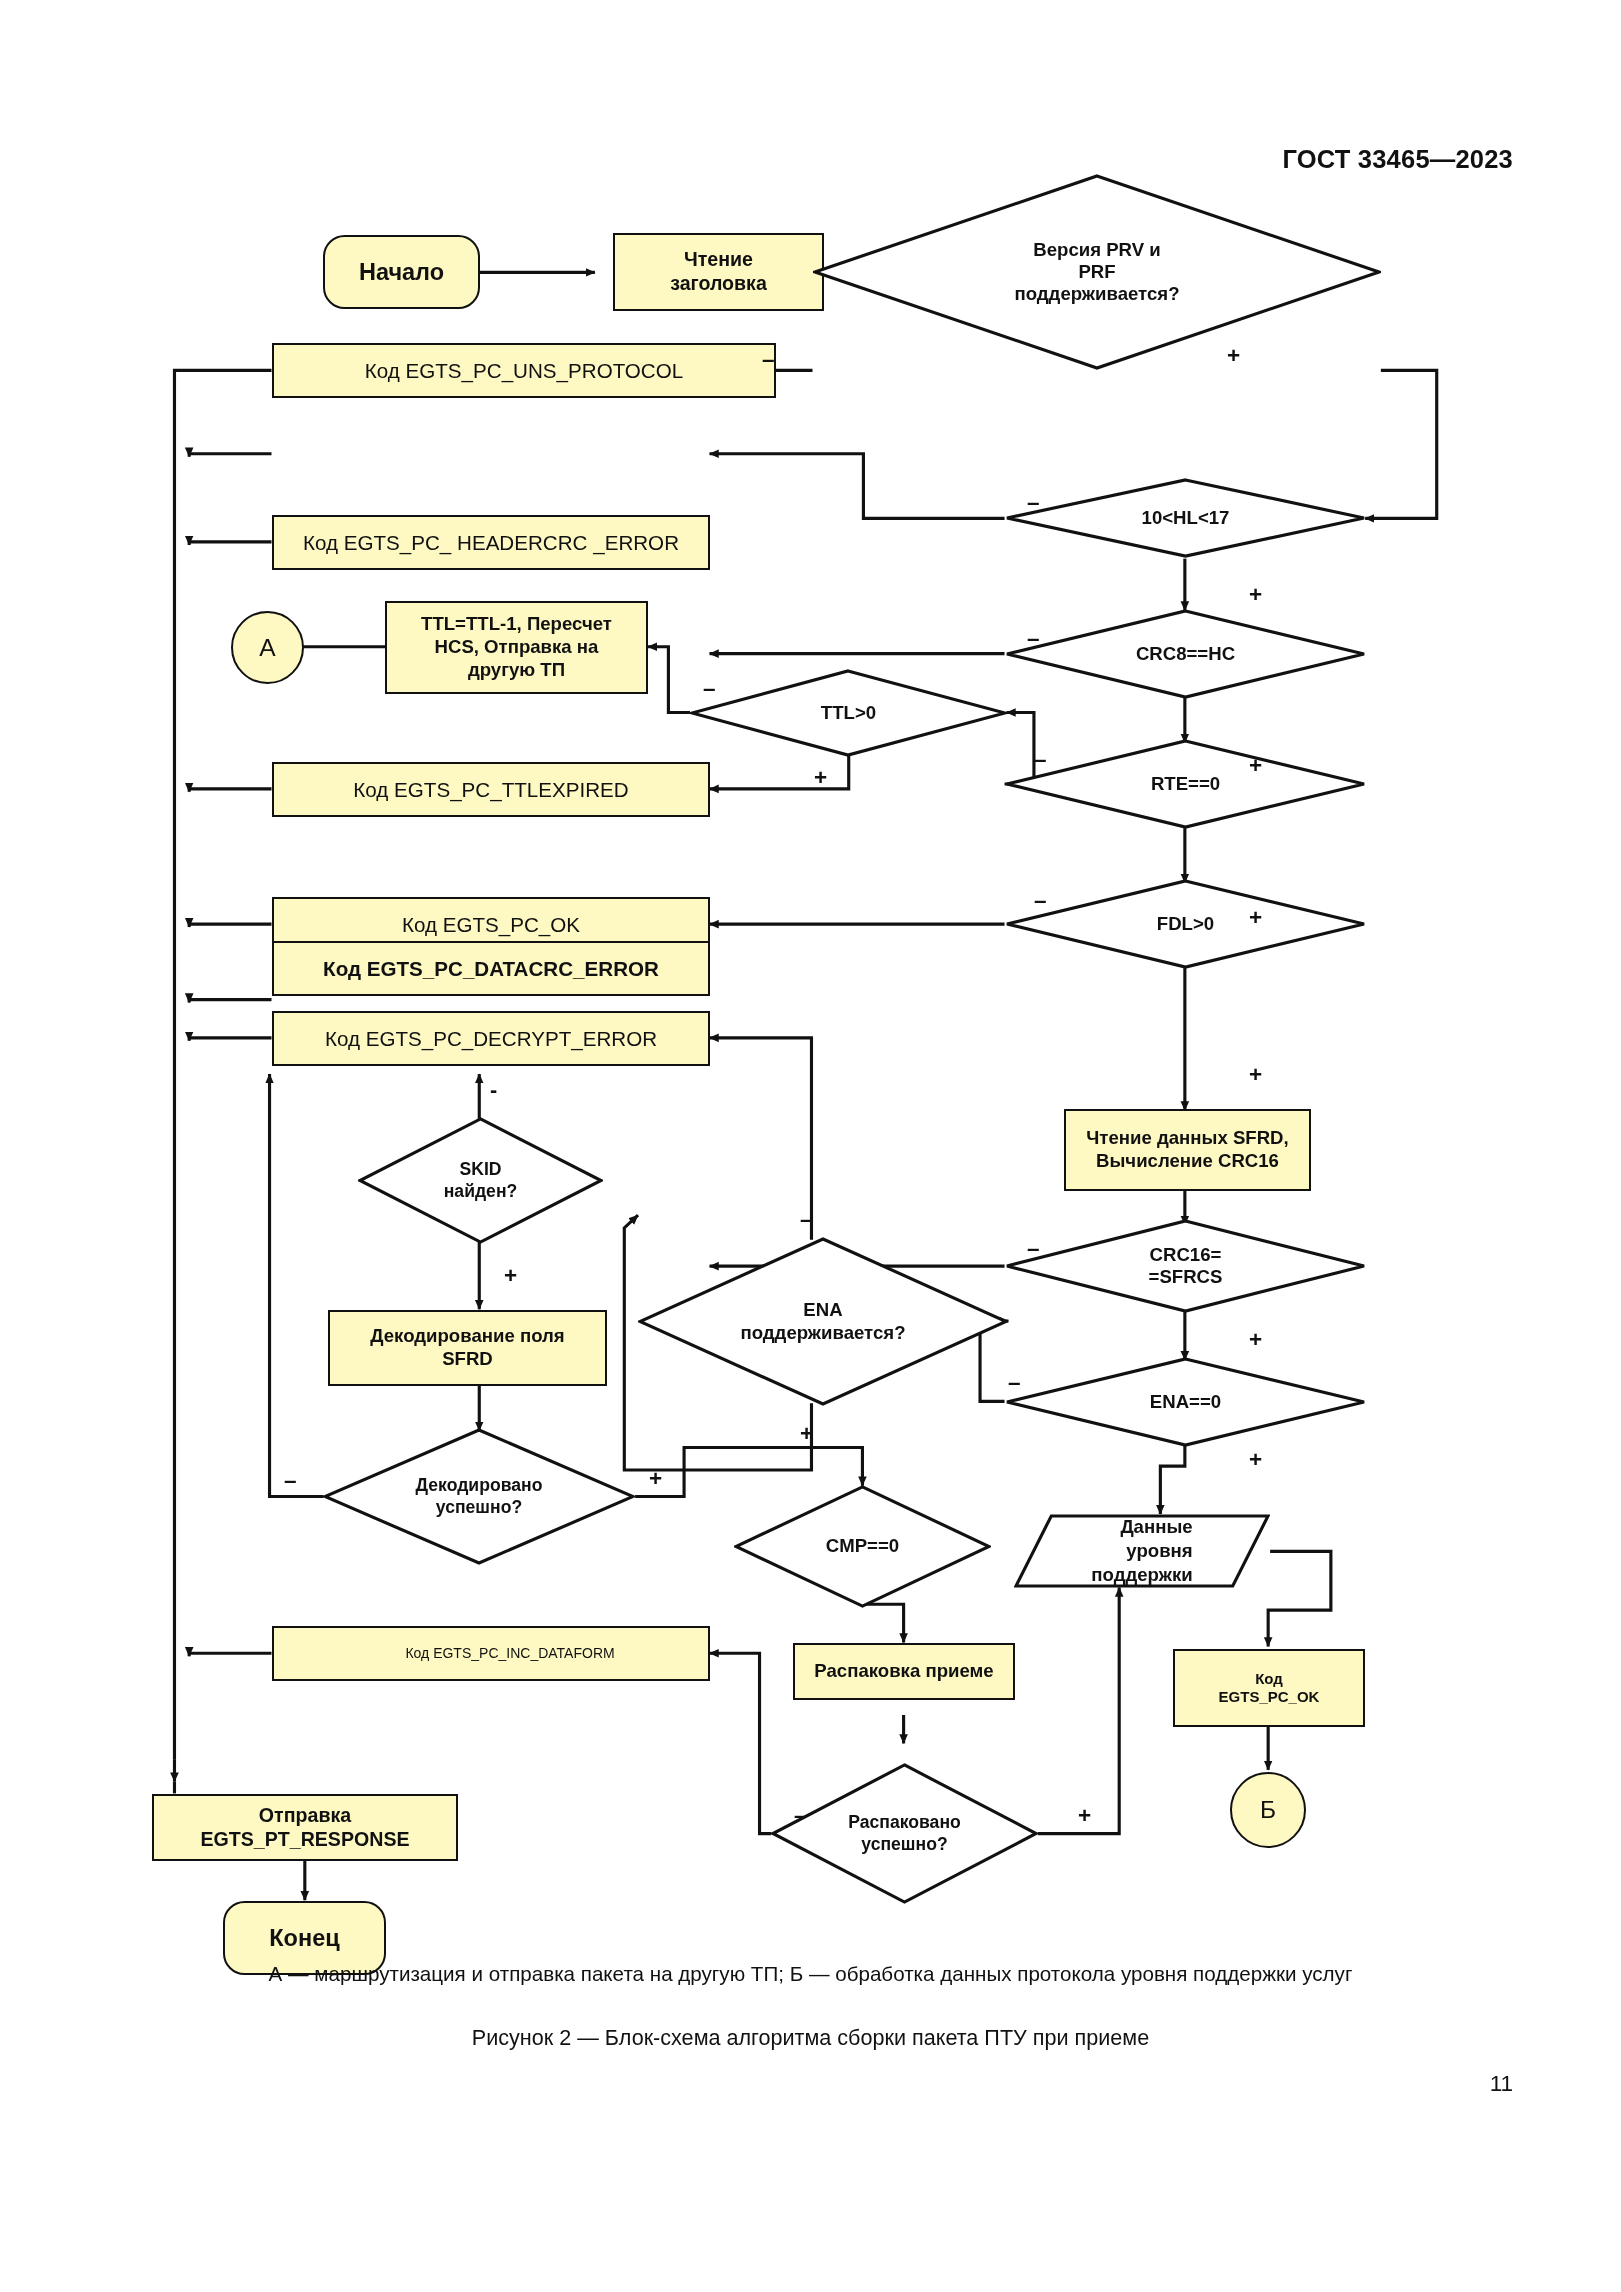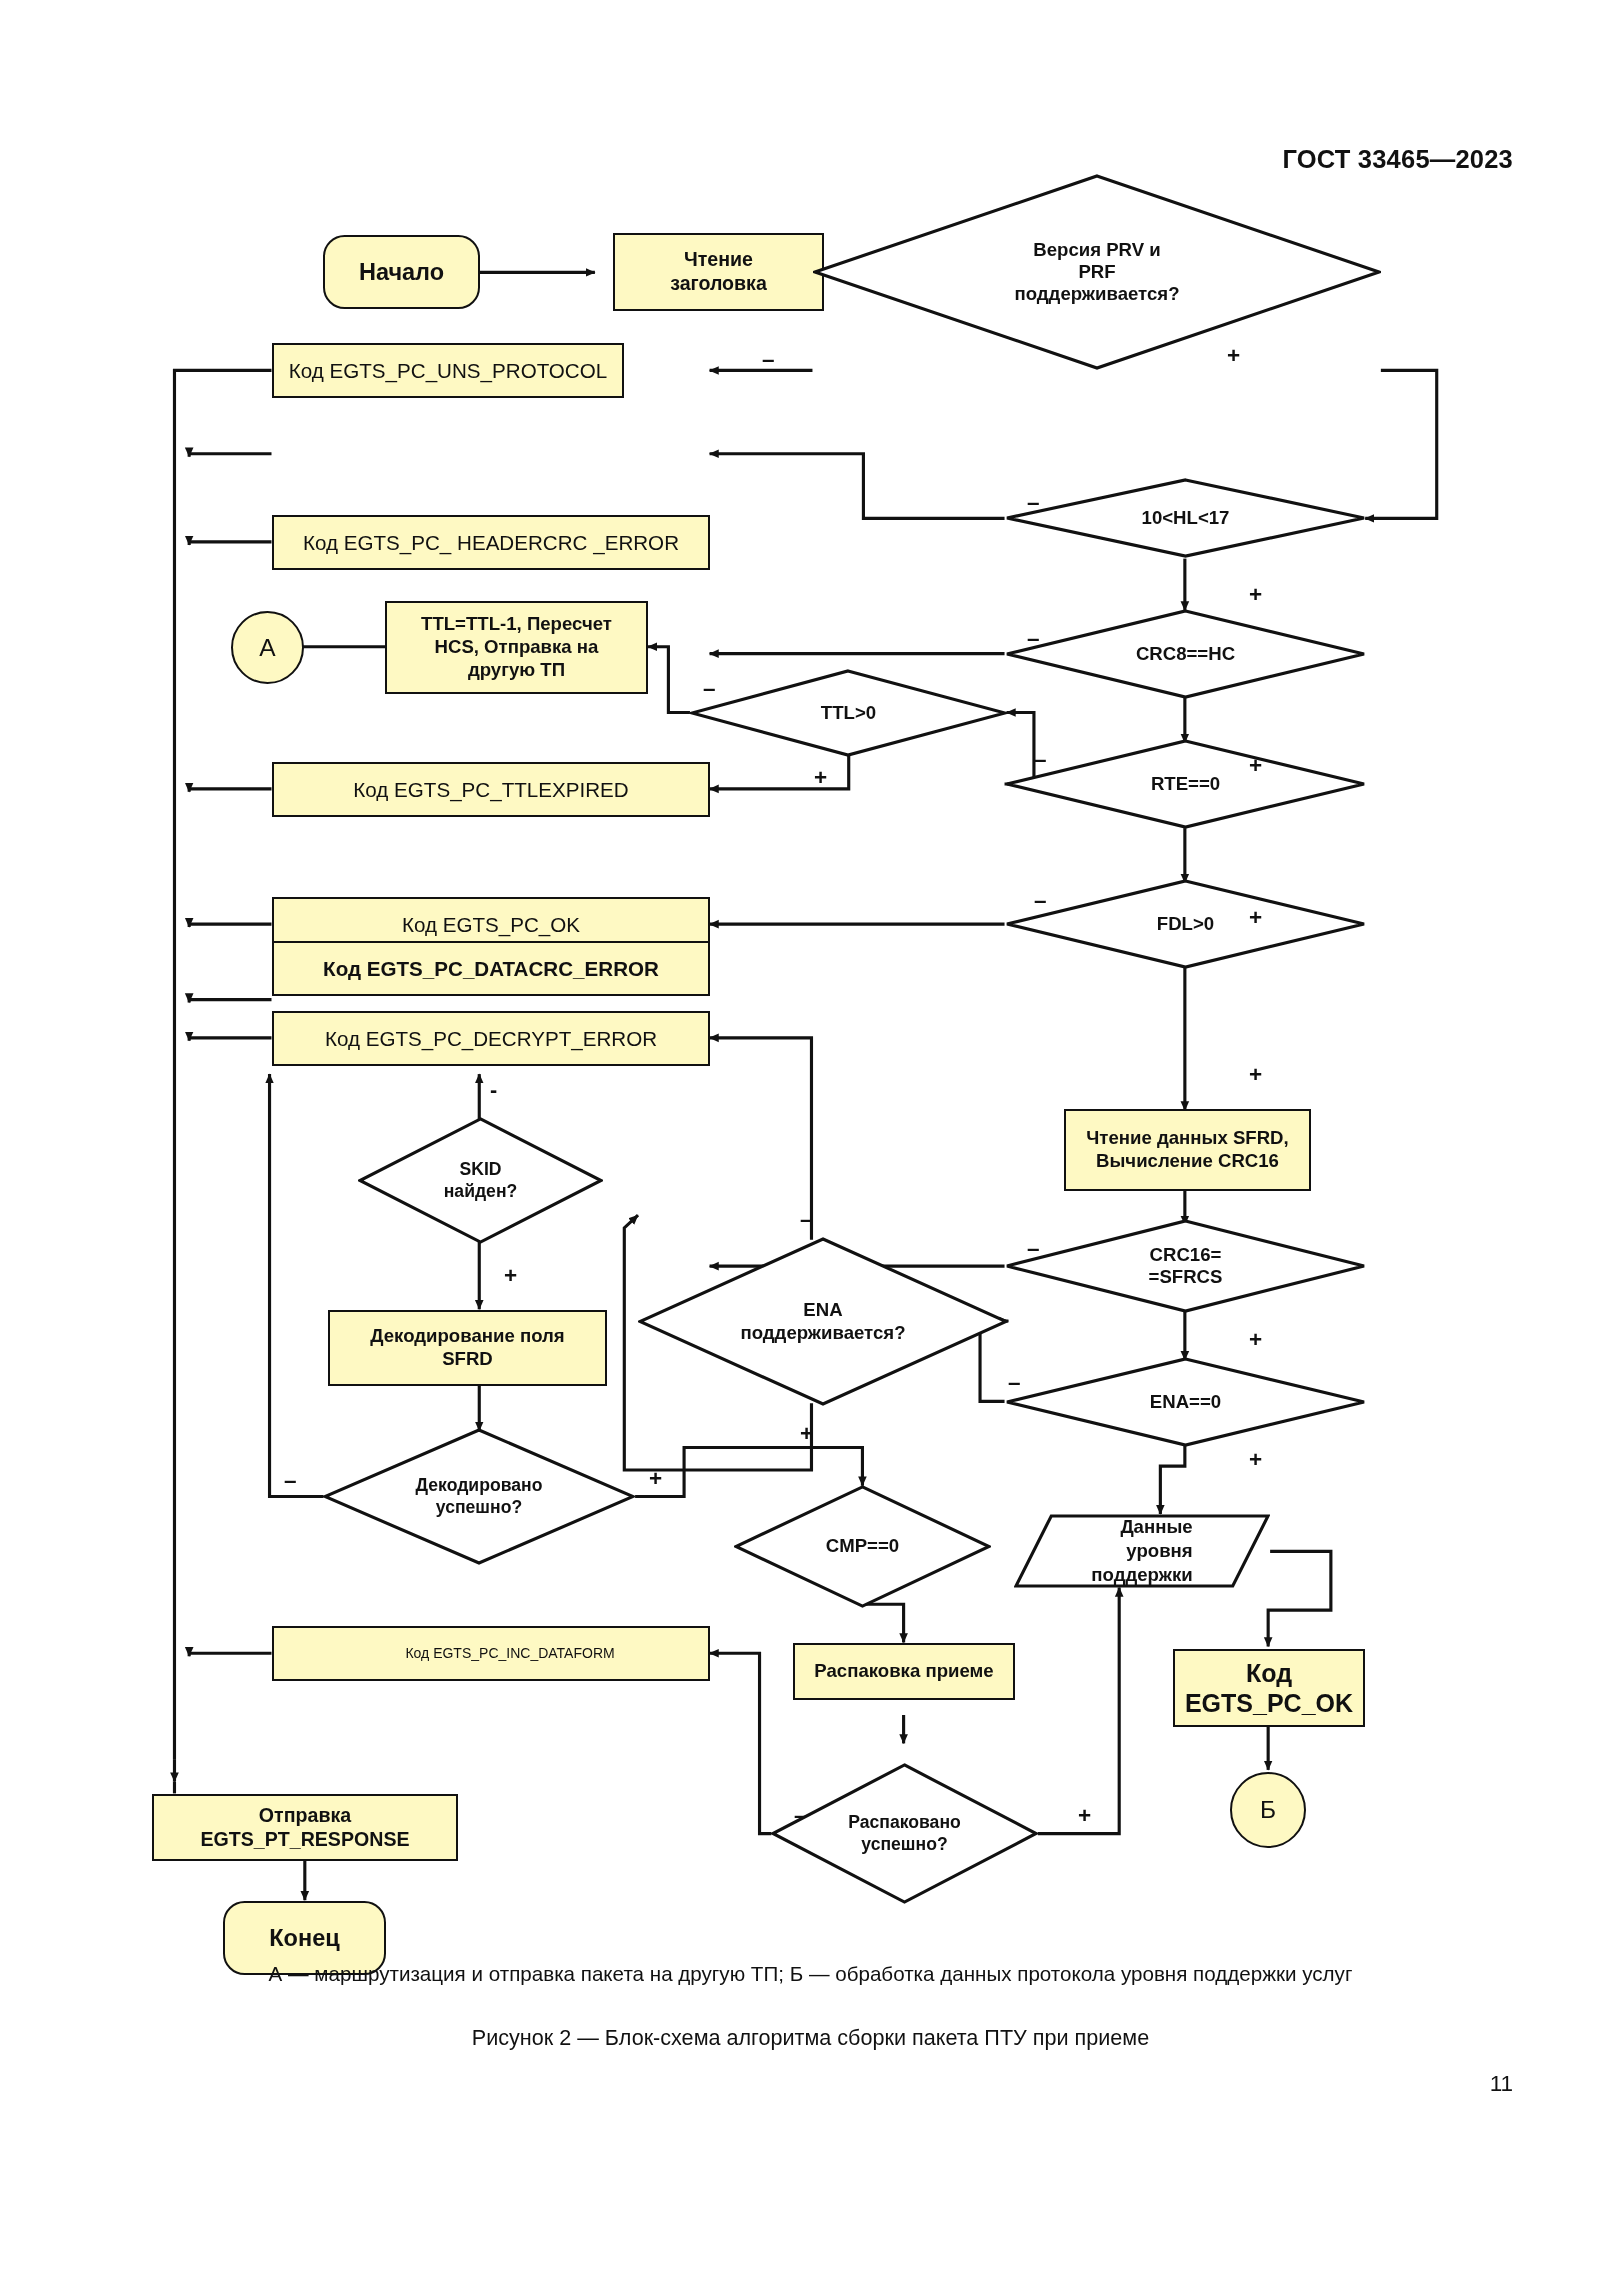--- a/index.html
+++ b/index.html
@@ -167,21 +167,21 @@
 
     <div class="dia" style="left:813px;top:272px;width:568px;height:196px;margin-top:-98px;">
       <svg class="shape" viewBox="0 0 580 200" preserveAspectRatio="none">
         <polygon points="290,2 578,100 290,198 2,100" fill="#fff" stroke="#111" stroke-width="3.2"></polygon>
       </svg>
       <div class="lbl" style="white-space:pre-line;font-weight:bold;">Версия PRV и
 PRF
 поддерживается?</div>
     </div>
 
-    <div class="node proc" style="left:272px;top:343px;width:352px;height:55px;font-size:20.6px;">
+    <div class="node proc" style="left:272px;top:343px;width:504px;height:55px;font-size:20.6px;">
       <span>Код EGTS_PC_UNS_PROTOCOL</span>
     </div>
 
 
     <div class="node proc" style="left:272px;top:515px;width:438px;height:55px;font-size:20.6px;">
       <span>Код EGTS_PC_ HEADERCRC _ERROR</span>
     </div>
 
     <div class="dia" style="left:1005px;top:518px;width:361px;height:80px;margin-top:-40px;">
       <svg class="shape" viewBox="0 0 368 82" preserveAspectRatio="none">
@@ -318,21 +318,21 @@
     </div>
 
     <div class="dia" style="left:771px;top:1834px;width:267px;height:141px;margin-top:-71px;">
       <svg class="shape" viewBox="0 0 272 144" preserveAspectRatio="none">
         <polygon points="136,2 270,72 136,142 2,72" fill="#fff" stroke="#111" stroke-width="3.2"></polygon>
       </svg>
       <div class="lbl" style="white-space:pre-line;font-weight:bold;font-size:17.6px;">Распаковано
 успешно?</div>
     </div>
 
-    <div class="node proc" style="left:1173px;top:1649px;width:192px;height:78px;white-space:pre-line;font-weight:bold;font-size:25px;">
+    <div class="node proc" style="left:1173px;top:1649px;width:192px;height:78px;white-space:pre-line;font-weight:bold;font-size:15px;">
       <span>Код
 EGTS_PC_OK</span>
     </div>
 
     <div class="node conn" style="left:1230px;top:1772px;width:76px;height:76px;font-weight:normal;">
       <span>Б</span>
     </div>
 
     <div class="node proc" style="left:152px;top:1794px;width:306px;height:67px;white-space:pre-line;font-weight:bold;font-size:19.6px;">
       <span>Отправка

